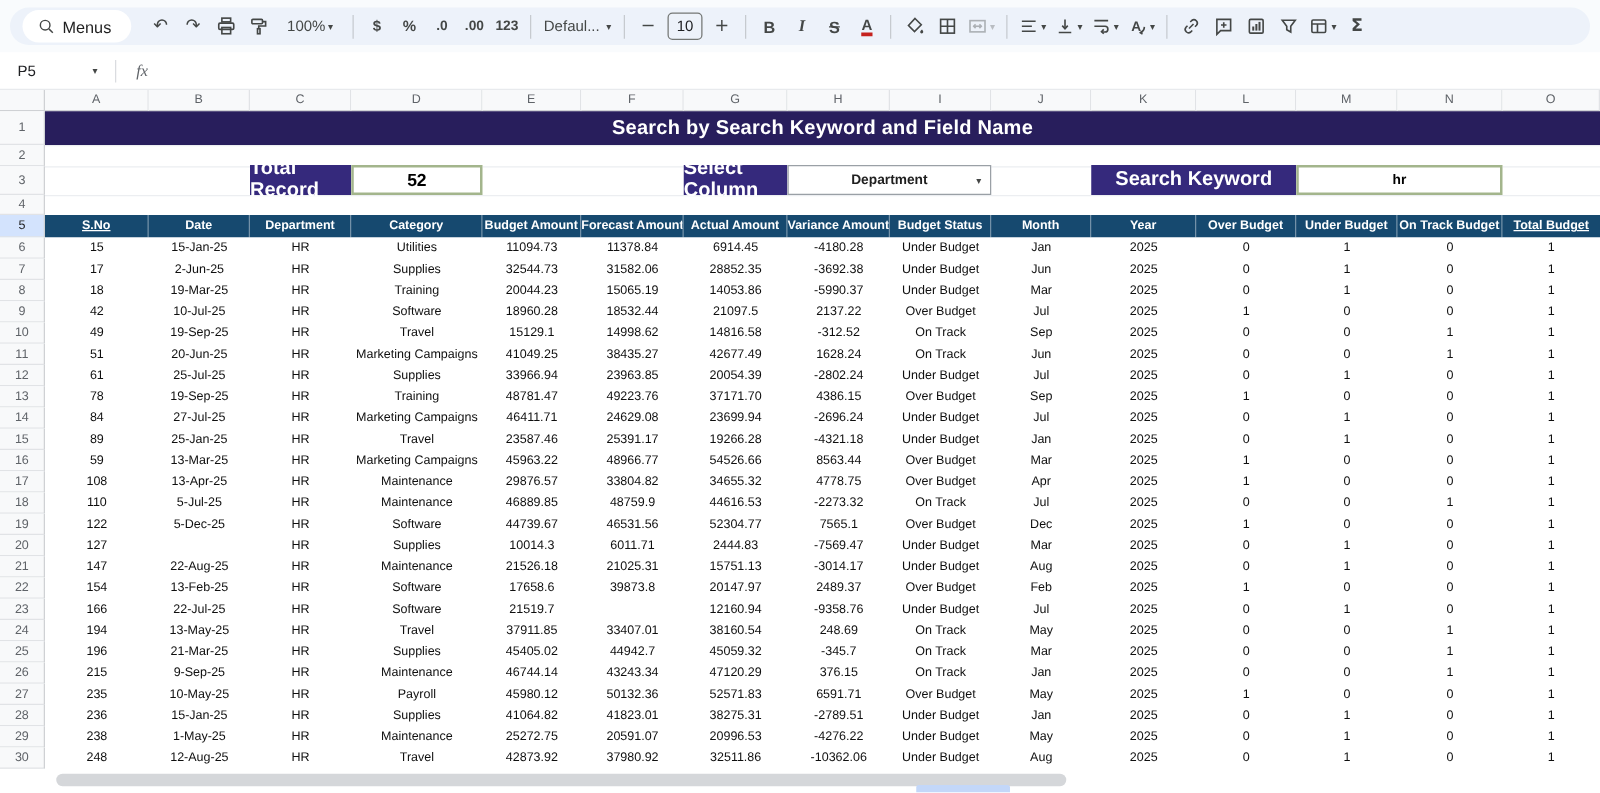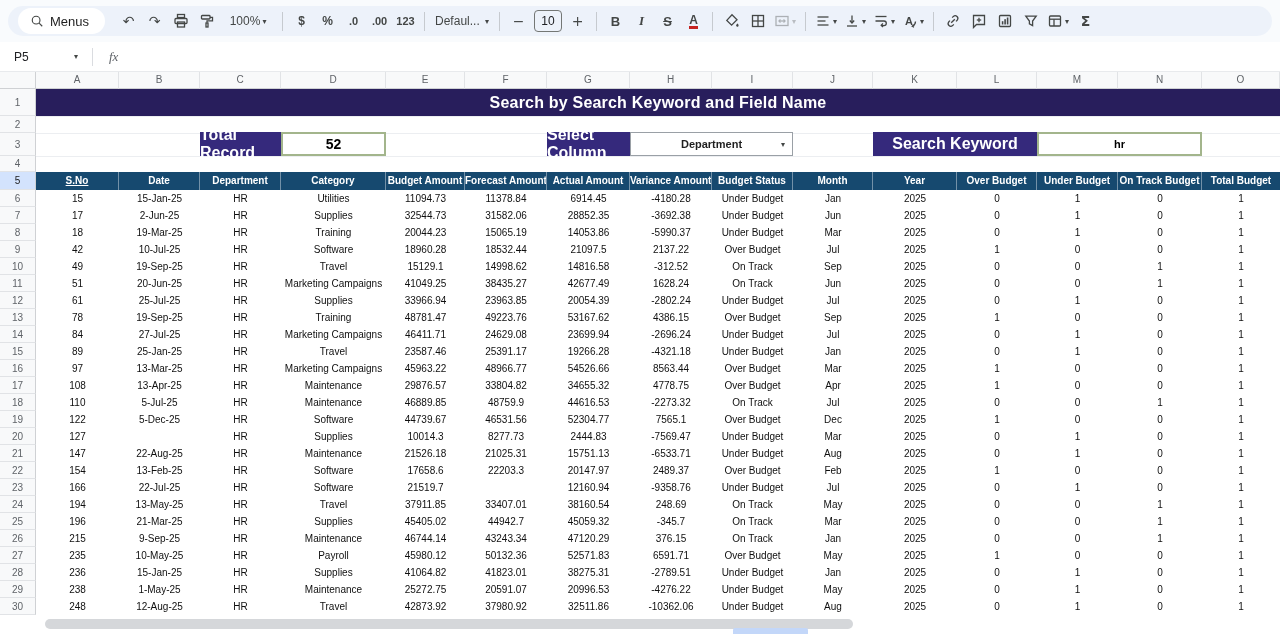--- a/index.html
+++ b/index.html
@@ -314,21 +314,21 @@
       <div class="th" style="width: 79px;">Budget Amount</div>
       <div class="th" style="width: 82px;">Forecast Amount</div>
       <div class="th" style="width: 83px;">Actual Amount</div>
       <div class="th" style="width: 82px;">Variance Amount</div>
       <div class="th" style="width: 81px;">Budget Status</div>
       <div class="th" style="width: 80px;">Month</div>
       <div class="th" style="width: 84px;">Year</div>
       <div class="th" style="width: 80px;">Over Budget</div>
       <div class="th" style="width: 81px;">Under Budget</div>
       <div class="th" style="width: 84px;">On Track Budget</div>
-      <div class="th" style="width: 78px;">Total Budget</div>
+      <div class="th" style="width: 78px; text-decoration: underline;">Total Budget</div>
     </div>
     <div class="trow">
       <div class="td" style="width: 83px;">15</div>
       <div class="td" style="width: 81px;">15-Jan-25</div>
       <div class="td" style="width: 81px;">HR</div>
       <div class="td" style="width: 105px;">Utilities</div>
       <div class="td" style="width: 79px;">11094.73</div>
       <div class="td" style="width: 82px;">11378.84</div>
       <div class="td" style="width: 83px;">6914.45</div>
       <div class="td" style="width: 82px;">-4180.28</div>
@@ -442,21 +442,21 @@
       <div class="td" style="width: 84px;">0</div>
       <div class="td" style="width: 78px;">1</div>
     </div>
     <div class="trow">
       <div class="td" style="width: 83px;">78</div>
       <div class="td" style="width: 81px;">19-Sep-25</div>
       <div class="td" style="width: 81px;">HR</div>
       <div class="td" style="width: 105px;">Training</div>
       <div class="td" style="width: 79px;">48781.47</div>
       <div class="td" style="width: 82px;">49223.76</div>
-      <div class="td" style="width: 83px;">53167.62</div>
+      <div class="td" style="width: 83px;">37171.70</div>
       <div class="td" style="width: 82px;">4386.15</div>
       <div class="td" style="width: 81px;">Over Budget</div>
       <div class="td" style="width: 80px;">Sep</div>
       <div class="td" style="width: 84px;">2025</div>
       <div class="td" style="width: 80px;">1</div>
       <div class="td" style="width: 81px;">0</div>
       <div class="td" style="width: 84px;">0</div>
       <div class="td" style="width: 78px;">1</div>
     </div>
     <div class="trow">
@@ -487,21 +487,21 @@
       <div class="td" style="width: 82px;">-4321.18</div>
       <div class="td" style="width: 81px;">Under Budget</div>
       <div class="td" style="width: 80px;">Jan</div>
       <div class="td" style="width: 84px;">2025</div>
       <div class="td" style="width: 80px;">0</div>
       <div class="td" style="width: 81px;">1</div>
       <div class="td" style="width: 84px;">0</div>
       <div class="td" style="width: 78px;">1</div>
     </div>
     <div class="trow">
-      <div class="td" style="width: 83px;">97</div>
+      <div class="td" style="width: 83px;">59</div>
       <div class="td" style="width: 81px;">13-Mar-25</div>
       <div class="td" style="width: 81px;">HR</div>
       <div class="td" style="width: 105px;">Marketing Campaigns</div>
       <div class="td" style="width: 79px;">45963.22</div>
       <div class="td" style="width: 82px;">48966.77</div>
       <div class="td" style="width: 83px;">54526.66</div>
       <div class="td" style="width: 82px;">8563.44</div>
       <div class="td" style="width: 81px;">Over Budget</div>
       <div class="td" style="width: 80px;">Mar</div>
       <div class="td" style="width: 84px;">2025</div>
@@ -560,55 +560,55 @@
       <div class="td" style="width: 81px;">0</div>
       <div class="td" style="width: 84px;">0</div>
       <div class="td" style="width: 78px;">1</div>
     </div>
     <div class="trow">
       <div class="td" style="width: 83px;">127</div>
       <div class="td" style="width: 81px; margin-top: 48px;">1-Mar-25</div>
       <div class="td" style="width: 81px;">HR</div>
       <div class="td" style="width: 105px;">Supplies</div>
       <div class="td" style="width: 79px;">10014.3</div>
-      <div class="td" style="width: 82px;">8277.73</div>
+      <div class="td" style="width: 82px;">6011.71</div>
       <div class="td" style="width: 83px;">2444.83</div>
       <div class="td" style="width: 82px;">-7569.47</div>
       <div class="td" style="width: 81px;">Under Budget</div>
       <div class="td" style="width: 80px;">Mar</div>
       <div class="td" style="width: 84px;">2025</div>
       <div class="td" style="width: 80px;">0</div>
       <div class="td" style="width: 81px;">1</div>
       <div class="td" style="width: 84px;">0</div>
       <div class="td" style="width: 78px;">1</div>
     </div>
     <div class="trow">
       <div class="td" style="width: 83px;">147</div>
       <div class="td" style="width: 81px;">22-Aug-25</div>
       <div class="td" style="width: 81px;">HR</div>
       <div class="td" style="width: 105px;">Maintenance</div>
       <div class="td" style="width: 79px;">21526.18</div>
       <div class="td" style="width: 82px;">21025.31</div>
       <div class="td" style="width: 83px;">15751.13</div>
-      <div class="td" style="width: 82px;">-6533.71</div>
+      <div class="td" style="width: 82px;">-3014.17</div>
       <div class="td" style="width: 81px;">Under Budget</div>
       <div class="td" style="width: 80px;">Aug</div>
       <div class="td" style="width: 84px;">2025</div>
       <div class="td" style="width: 80px;">0</div>
       <div class="td" style="width: 81px;">1</div>
       <div class="td" style="width: 84px;">0</div>
       <div class="td" style="width: 78px;">1</div>
     </div>
     <div class="trow">
       <div class="td" style="width: 83px;">154</div>
       <div class="td" style="width: 81px;">13-Feb-25</div>
       <div class="td" style="width: 81px;">HR</div>
       <div class="td" style="width: 105px;">Software</div>
       <div class="td" style="width: 79px;">17658.6</div>
-      <div class="td" style="width: 82px;">22203.3</div>
+      <div class="td" style="width: 82px;">39873.8</div>
       <div class="td" style="width: 83px;">20147.97</div>
       <div class="td" style="width: 82px;">2489.37</div>
       <div class="td" style="width: 81px;">Over Budget</div>
       <div class="td" style="width: 80px;">Feb</div>
       <div class="td" style="width: 84px;">2025</div>
       <div class="td" style="width: 80px;">1</div>
       <div class="td" style="width: 81px;">0</div>
       <div class="td" style="width: 84px;">0</div>
       <div class="td" style="width: 78px;">1</div>
     </div>

